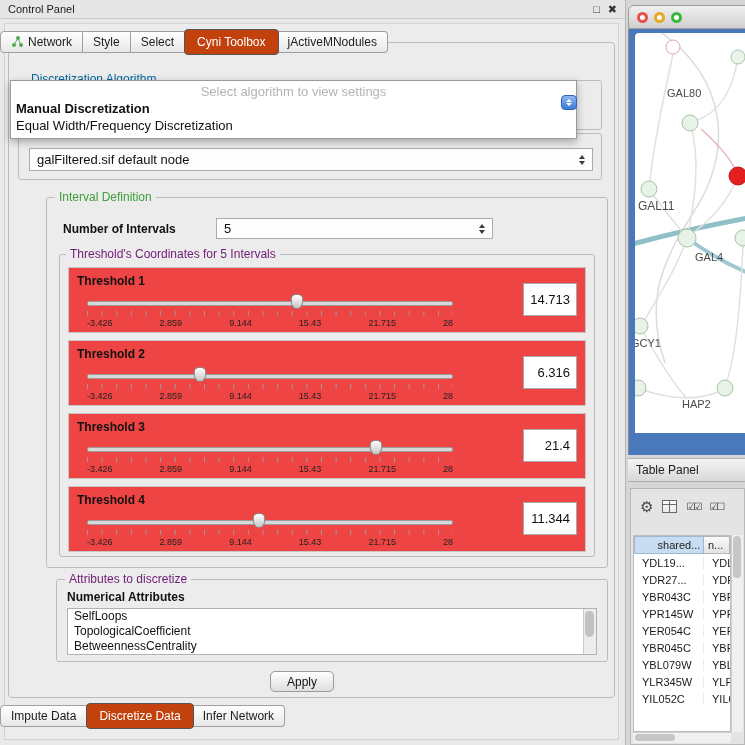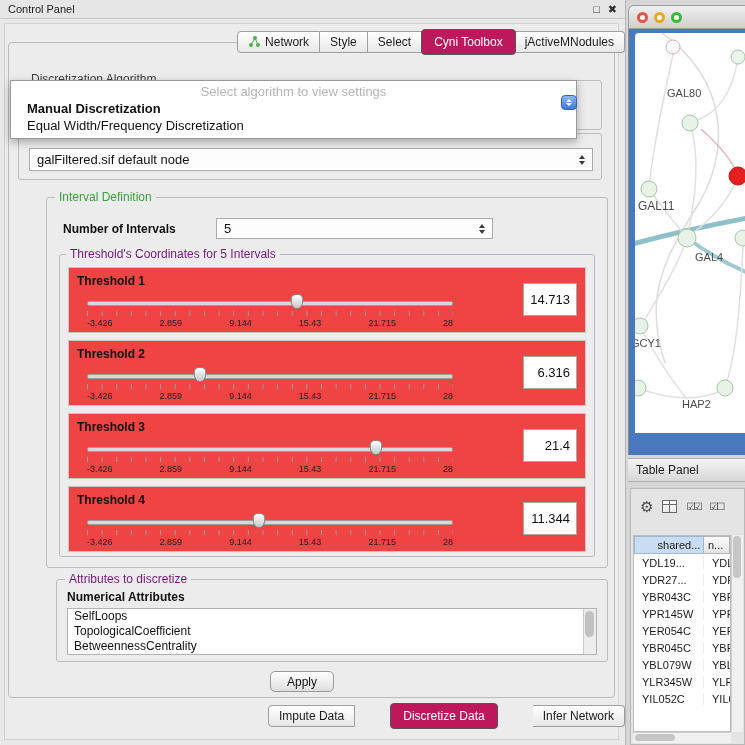--- a/index.html
+++ b/index.html
@@ -8,42 +8,42 @@
 
   
   .control-panel{position:absolute;left:0;top:0;width:625px;height:745px;background:#e9e9e9;border-right:1px solid #b5b5b5;}
   .cp-titlebar{position:absolute;left:0;top:0;width:625px;height:19px;background:#e6e6e6;border-bottom:1px solid #c8c8c8;display:flex;align-items:center;padding:0 8px;box-sizing:border-box;font-size:11px;color:#1c1c1c;}
   .cp-win-btns{margin-left:auto;display:flex;gap:8px;font-size:11px;color:#333;}
   .winbtn{cursor:default;}
   .cp-body{position:absolute;left:4px;top:23px;width:615px;height:717px;background:#ececec;border:1px solid #d2d2d2;box-sizing:border-box;}
   .tab-content-border{position:absolute;left:8px;top:42px;width:607px;height:656px;border:1px solid #bcbcbc;border-radius:4px;background:#ececec;box-sizing:border-box;}
 
   
-  .top-tabs,.bottom-tabs{position:absolute;left:0;width:625px;display:flex;justify-content:flex-end;z-index:10;}
+  .top-tabs,.bottom-tabs{position:absolute;left:0;width:625px;display:flex;justify-content:flex-start;z-index:10;}
   .top-tabs{top:31px;}
-  .bottom-tabs{top:705px;gap:36px;}
+  .bottom-tabs{top:705px;}
   .seg{background:linear-gradient(#ffffff,#e7e7e7);border:1px solid #9f9f9f;border-left:none;font-size:12px;color:#1c1c1c;padding:3px 10px;display:flex;align-items:center;gap:4px;white-space:nowrap;}
   .seg:first-child{border-left:1px solid #9f9f9f;border-radius:4px 0 0 4px;}
   .seg:last-child{border-radius:0 4px 4px 0;}
-  .seg.active{background:#be185d;color:#fff;border:1px solid #565656;border-radius:4px;margin:-2px -1px;padding:5px 12px;position:relative;z-index:2;}
+  .seg.active{background:#c2410c;color:#fff;border:1px solid #565656;border-radius:4px;margin:-2px -1px;padding:5px 12px;position:relative;z-index:2;}
   .net-ico{width:13px;height:12px;}
 
   
   .group{position:absolute;border:1px solid #bdbdbd;border-radius:3px;box-sizing:border-box;}
-  .group>.legend{position:absolute;top:-8px;left:8px;background:#ececec;padding:0 4px;font-size:12px;color:#404040;line-height:14px;white-space:nowrap;}
+  .group>.legend{position:absolute;top:-8px;left:8px;background:#ececec;padding:0 4px;font-size:12px;color:#0369a1;line-height:14px;white-space:nowrap;}
   .legend.green{color:#3c9e3c;}
   .legend.blue{color:#701a75;}
 
   .algo-group{left:18px;top:80px;width:584px;height:50px;}
   .algo-group>.legend{top:-9px;}
 
   
   .algo-popup{position:absolute;left:10px;top:80px;width:567px;background:#ffffff;border:1px solid #9a9a9a;box-shadow:0 3px 8px rgba(0,0,0,.30);z-index:50;box-sizing:border-box;}
   .popup-header{text-align:center;color:#b4b4b4;font-size:13px;padding:3px 0 1px;}
-  .popup-opt{font-size:13px;color:#111;padding:1px 16px;}
+  .popup-opt{font-size:13px;color:#111;padding:1px 5px;}
   .popup-opt.bold{font-weight:bold;}
   .popup-opt:last-child{padding-bottom:5px;}
   .combo-peek{position:absolute;left:561px;top:95px;width:16px;height:15px;border-radius:4px;background:linear-gradient(#8cb8f2,#3f7ad9);border:1px solid #3264b4;z-index:60;display:flex;flex-direction:column;align-items:center;justify-content:center;gap:1px;box-sizing:border-box;}
   .tri{width:0;height:0;border-left:3px solid transparent;border-right:3px solid transparent;}
   .tri.up{border-bottom:3px solid #fff;}
   .tri.down{border-top:3px solid #fff;}
   .tri.dk.up{border-bottom:4px solid #3a3a3a;}
   .tri.dk.down{border-top:4px solid #3a3a3a;}
 
   .tabledata-group{left:18px;top:133px;width:584px;height:47px;}

